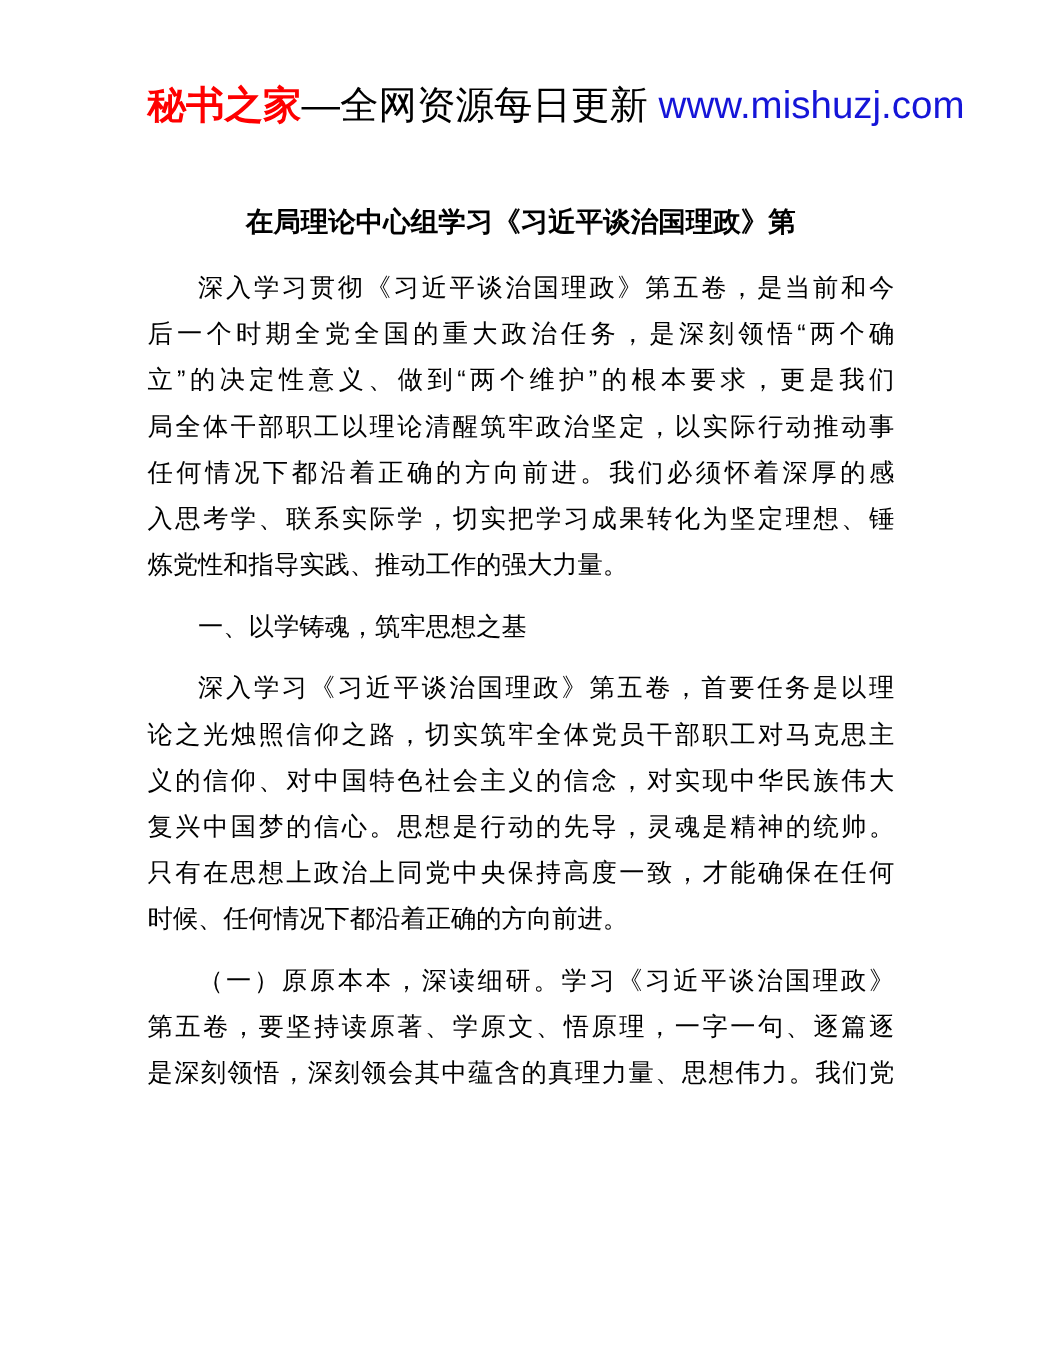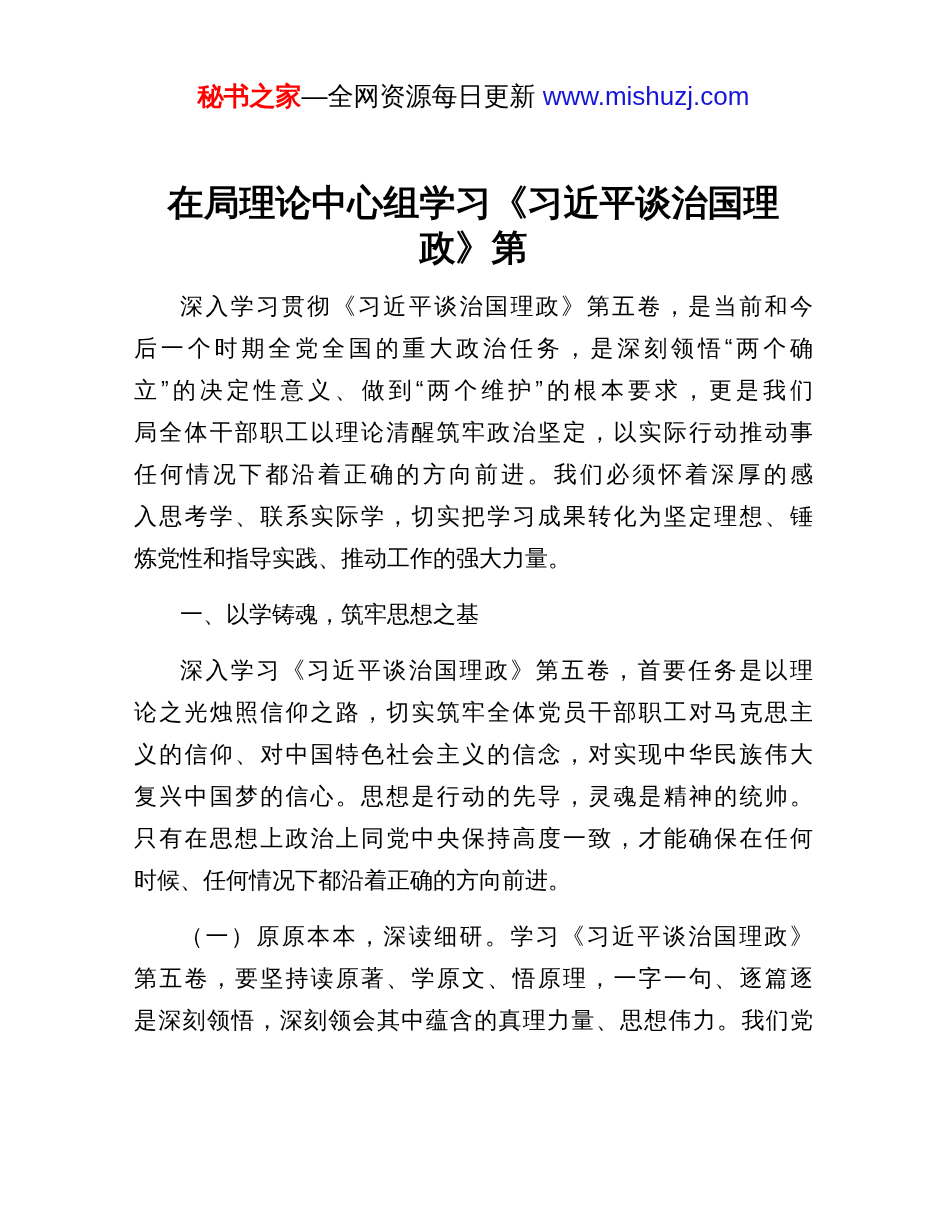--- a/index.html
+++ b/index.html
@@ -12,33 +12,33 @@
     box-sizing: border-box;
     padding-left: 134px;
     font-family: "Liberation Sans", "DejaVu Sans", sans-serif;
     color: #000000;
   }
   .col { width: 679px; }
   .header {
     margin-top: 78px;
     width: 679px;
     text-align: center;
-    font-size: 26px;
+    font-size: 35px;
     line-height: 36px;
     white-space: nowrap;
   }
   .brand { color: #fe0000; font-weight: bold; }
   .dash, .tagline { color: #000000; }
   .url { color: #1515d8; text-decoration: none; }
   .title {
     margin: 66px 0 0 0;
     width: 679px;
     text-align: center;
     font-weight: bold;
-    font-size: 36px;
+    font-size: 25px;
     line-height: 45px;
     color: #000000;
   }
   .tline { display: block; }
   .doc-body { margin-top: 15px; width: 679px; }
   .para {
     width: 679px;
     font-size: 23px;
     line-height: 42px;
     margin: 0 0 14px 0;

